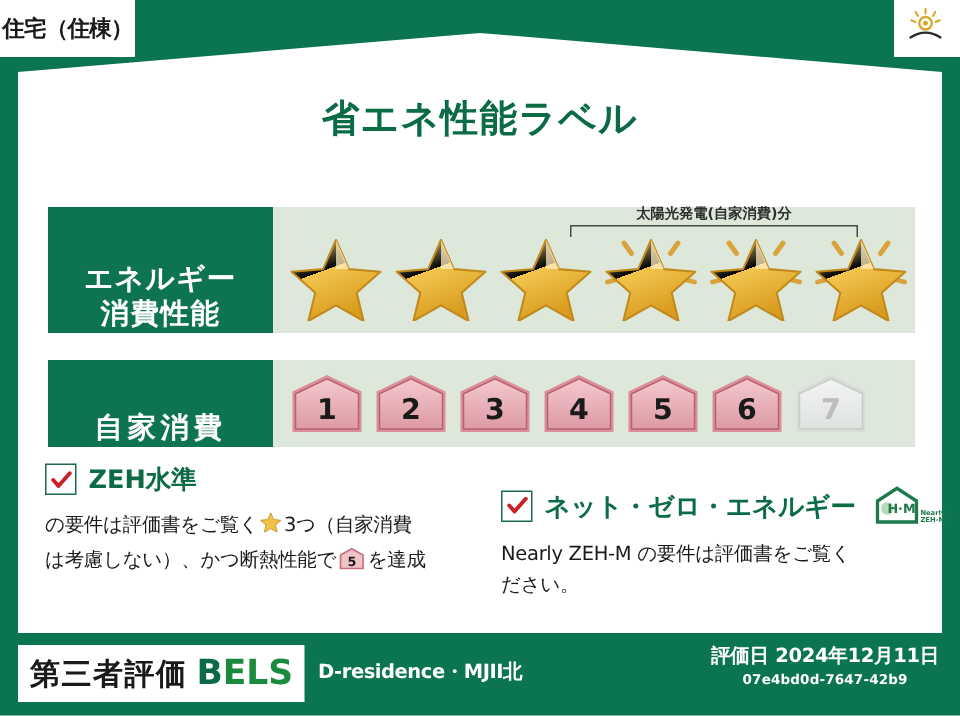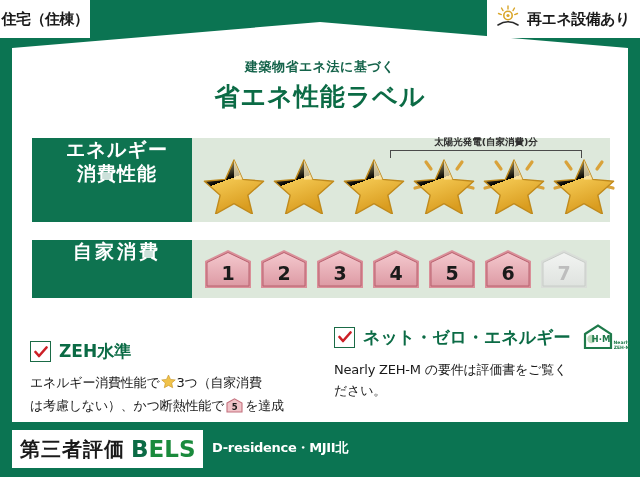--- a/index.html
+++ b/index.html
@@ -33,22 +33,22 @@
 
   
   .title-wrap{position:absolute;left:0;top:58px;width:640px;text-align:center;}
   .title-sub{font-size:13px;font-weight:bold;color:#14634a;letter-spacing:.5px;}
   .title-main{font-size:25px;font-weight:bold;color:#0b6b45;letter-spacing:1px;margin-top:4px;}
 
   
   .row{position:absolute;display:flex;align-items:stretch;}
   .row-label{
     background:#0e7350;color:#ffffff;display:flex;flex-direction:column;
-    align-items:center;justify-content:flex-start;font-weight:bold;
-    letter-spacing:1px;line-height:1.25;padding-left:10px;
+    align-items:center;justify-content:flex-end;font-weight:bold;
+    letter-spacing:1px;line-height:1.25;
   }
   .row-body{background:#dde8db;position:relative;}
 
   
   #energy-row{left:32px;top:138px;width:578px;height:84px;}
   #energy-row .row-label{width:150px;font-size:19px;}
   #energy-row .row-body{flex:1;}
 
   
   #insul-row{left:32px;top:240px;width:578px;height:58px;}
@@ -76,21 +76,21 @@
   }
   .house-badge svg{position:absolute;left:0;top:0;}
   .house-badge .num{
     position:relative;z-index:2;font-size:19px;font-weight:bold;color:#1a1a1a;
     padding-bottom:6px;
   }
   .house-badge.off .num{color:#bdbdbd;}
 
   
   .zeh{position:absolute;width:288px;}
-  #zeh-left{left:30px;top:340px;}
+  #zeh-left{left:30px;top:308px;}
   #zeh-right{left:334px;top:324px;}
   .zeh-head{display:flex;align-items:center;gap:8px;}
   .chk{
     width:19px;height:19px;border:1.6px solid #1a6b46;background:#fff;
     display:flex;align-items:center;justify-content:center;flex:0 0 auto;
   }
   .chk svg{display:block;}
   .zeh-title{font-size:17px;font-weight:bold;color:#0b6b45;letter-spacing:0px;white-space:nowrap;}
   .zeh-body{margin-top:9px;font-size:13px;color:#1a1a1a;line-height:1.62;letter-spacing:-.2px;}
   .inline-star{display:inline-block;vertical-align:-2px;margin:0 1px;}
@@ -136,25 +136,23 @@
           <line x1="6.5" y1="3" x2="8" y2="5.6"></line>
           <line x1="19.5" y1="3" x2="18" y2="5.6"></line>
           <line x1="3.5" y1="8.5" x2="6.3" y2="9.6"></line>
           <line x1="22.5" y1="8.5" x2="19.7" y2="9.6"></line>
         </g>
         <circle cx="13" cy="10.5" r="4.2" fill="none" stroke="#d9a62a" stroke-width="1.6"></circle>
         <circle cx="13" cy="10.5" r="1.6" fill="#d9a62a"></circle>
         <path d="M3 20 Q13 13.5 23 20" fill="none" stroke="#2a2a2a" stroke-width="1.5" stroke-linecap="round"></path>
       </svg>
     </span>
-    <span class="txt">再エネ設備あり</span>
   </div>
 
   <div class="title-wrap">
-    <div class="title-sub">建築物省エネ法に基づく</div>
     <div class="title-main">省エネ性能ラベル</div>
   </div>
 
   <div class="row" id="energy-row">
     <div class="row-label">
       <span>エネルギー</span>
       <span>消費性能</span>
     </div>
     <div class="row-body">
 
@@ -381,21 +379,21 @@
   <div class="zeh" id="zeh-left">
     <div class="zeh-head">
       <span class="chk">
         <svg width="14" height="12" viewBox="0 0 14 12">
           <path d="M1.5 6 L5 10 L12.5 1.5" fill="none" stroke="#cc1f26" stroke-width="2.6" stroke-linecap="round" stroke-linejoin="round"></path>
         </svg>
       </span>
       <span class="zeh-title">ZEH水準</span>
     </div>
     <div class="zeh-body">
-      <span>エネルギー消費性能で</span><span class="inline-star"><svg width="15" height="15" viewBox="0 0 24 24">
+      <span>の要件は評価書をご覧く</span><span class="inline-star"><svg width="15" height="15" viewBox="0 0 24 24">
             <polygon points="12,1.6 15.2,8.6 22.8,9.4 17.1,14.5 18.7,22 12,18.2 5.3,22 6.9,14.5 1.2,9.4 8.8,8.6" fill="#f0c24a" stroke="#c79424" stroke-width="1"></polygon>
           </svg></span><span>3つ（自家消費</span><br>
       <span>は考慮しない）、かつ断熱性能で</span><span class="inline-five"><svg width="17" height="15" viewBox="0 0 17 15">
             <path d="M1 5 L8.5 0.8 L16 5 L16 14 L1 14 Z" fill="#f0c3c8" stroke="#c4717e" stroke-width="1.1"></path>
             <text x="8.5" y="12" font-size="8.5" font-family="DejaVu Sans, sans-serif" font-weight="bold" fill="#1a1a1a" text-anchor="middle">5</text>
           </svg></span><span>を達成</span>
     </div>
   </div>
 
   <div class="zeh" id="zeh-right">
@@ -423,15 +421,19 @@
       <span>ださい。</span>
     </div>
   </div>
 
   <div id="bottom-bar">
     <div class="bels-box">
       <span class="bels-jp">第三者評価</span>
       <span class="bels-en"><span class="bels-b2">B</span><span>ELS</span></span>
     </div>
     <div class="bldg-name">D-residence・MJII北</div>
+    <div class="eval-wrap">
+      <div class="eval-date">評価日 2024年12月11日</div>
+      <div class="eval-id">07e4bd0d-7647-42b9</div>
+    </div>
   </div>
 
 </div>
 
 </body></html>

